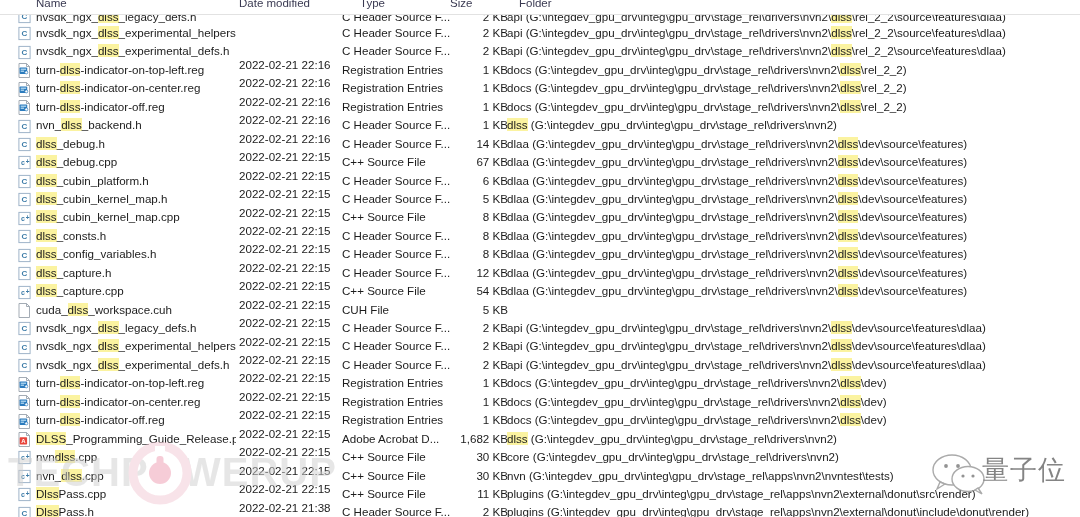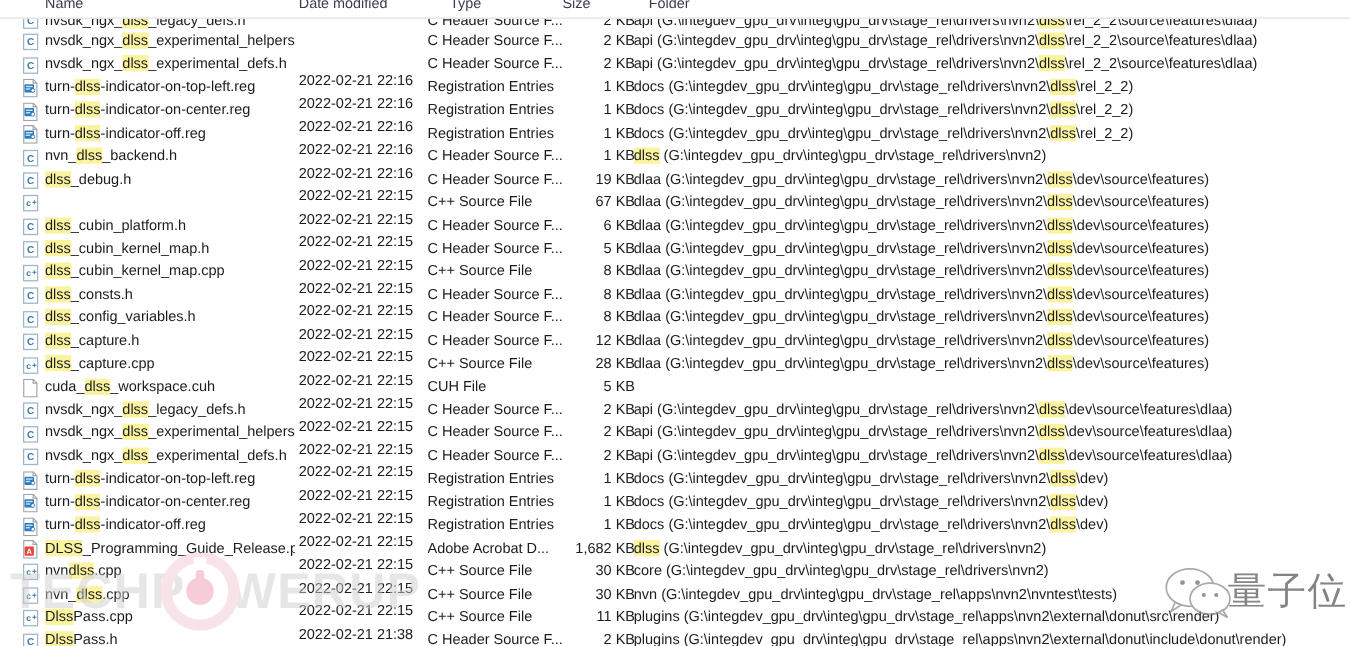--- a/index.html
+++ b/index.html
@@ -63,21 +63,21 @@
   .wm-tpu{
     position:absolute;left:8px;top:442px;width:330px;height:66px;
     z-index:4;pointer-events:none;opacity:.5;text-decoration:underline;
   }
   .wm-qbit{
     position:absolute;left:930px;top:448px;width:140px;height:46px;
     z-index:4;pointer-events:none;opacity:.72;
   }
   .wm-qbit .cn{
     font-family:"DejaVu Sans",sans-serif;
-    font-size:31px;color:#555;letter-spacing:1px;
+    font-size:27px;color:#555;letter-spacing:1px;
     position:absolute;left:52px;top:4px;white-space:nowrap;
   }
 </style>
 </head>
 <body>
 
 <div id="explorer">
 
   <div class="hdr" id="hdr">
       <div class="hc" style="left: 36px;">Name</div>
@@ -194,31 +194,32 @@
       <div class="row">
         <span class="ico">
           <svg viewBox="0 0 13 15" width="13" height="15">
             <rect x="0.9" y="1.4" width="11.2" height="12.2" fill="#ffffff" stroke="#9fb4c9" stroke-width="1"></rect>
             <text x="6.5" y="10.4" text-anchor="middle" font-family="Liberation Sans, sans-serif" font-size="8" font-weight="bold" fill="#3d7ca8">C</text>
           </svg>
         </span>
         <div class="cell c-name"><mark>dlss</mark>_debug.h</div>
         <div class="cell c-date">2022-02-21 22:15</div>
         <div class="cell c-type">C Header Source F...</div>
-        <div class="cell c-size">19 KB</div>
+        <div class="cell c-size">14 KB</div>
         <div class="cell c-folder">dlaa (G:\integdev_gpu_drv\integ\gpu_drv\stage_rel\drivers\nvn2\<mark>dlss</mark>\dev\source\features)</div>
       </div>
       <div class="row">
         <span class="ico">
           <svg viewBox="0 0 13 15" width="13" height="15">
             <rect x="0.9" y="1.4" width="11.2" height="12.2" fill="#ffffff" stroke="#9fb4c9" stroke-width="1"></rect>
             <text x="5" y="10.2" text-anchor="middle" font-family="Liberation Sans, sans-serif" font-size="7" font-weight="bold" fill="#3d7ca8">c</text>
             <text x="9.6" y="9.2" text-anchor="middle" font-family="Liberation Sans, sans-serif" font-size="6.5" font-weight="bold" fill="#3d7ca8">+</text>
           </svg>
         </span>
+        <div class="cell c-name"><mark>dlss</mark>_debug.cpp</div>
         <div class="cell c-date">2022-02-21 22:15</div>
         <div class="cell c-type">C++ Source File</div>
         <div class="cell c-size">67 KB</div>
         <div class="cell c-folder">dlaa (G:\integdev_gpu_drv\integ\gpu_drv\stage_rel\drivers\nvn2\<mark>dlss</mark>\dev\source\features)</div>
       </div>
       <div class="row">
         <span class="ico">
           <svg viewBox="0 0 13 15" width="13" height="15">
             <rect x="0.9" y="1.4" width="11.2" height="12.2" fill="#ffffff" stroke="#9fb4c9" stroke-width="1"></rect>
             <text x="6.5" y="10.4" text-anchor="middle" font-family="Liberation Sans, sans-serif" font-size="8" font-weight="bold" fill="#3d7ca8">C</text>
@@ -300,21 +301,21 @@
         <span class="ico">
           <svg viewBox="0 0 13 15" width="13" height="15">
             <rect x="0.9" y="1.4" width="11.2" height="12.2" fill="#ffffff" stroke="#9fb4c9" stroke-width="1"></rect>
             <text x="5" y="10.2" text-anchor="middle" font-family="Liberation Sans, sans-serif" font-size="7" font-weight="bold" fill="#3d7ca8">c</text>
             <text x="9.6" y="9.2" text-anchor="middle" font-family="Liberation Sans, sans-serif" font-size="6.5" font-weight="bold" fill="#3d7ca8">+</text>
           </svg>
         </span>
         <div class="cell c-name"><mark>dlss</mark>_capture.cpp</div>
         <div class="cell c-date">2022-02-21 22:15</div>
         <div class="cell c-type">C++ Source File</div>
-        <div class="cell c-size">28 KB</div>
+        <div class="cell c-size">54 KB</div>
         <div class="cell c-folder">dlaa (G:\integdev_gpu_drv\integ\gpu_drv\stage_rel\drivers\nvn2\<mark>dlss</mark>\dev\source\features)</div>
       </div>
       <div class="row">
         <span class="ico">
           <svg viewBox="0 0 13 15" width="13" height="15">
             <path d="M1 0.5 H8.5 L11.5 3.5 V14.5 H1 Z" fill="#ffffff" stroke="#9aa3ad" stroke-width="0.9"></path>
             <path d="M8.5 0.5 V3.5 H11.5" fill="none" stroke="#9aa3ad" stroke-width="0.9"></path>
           </svg>
         </span>
         <div class="cell c-name">cuda_<mark>dlss</mark>_workspace.cuh</div>

